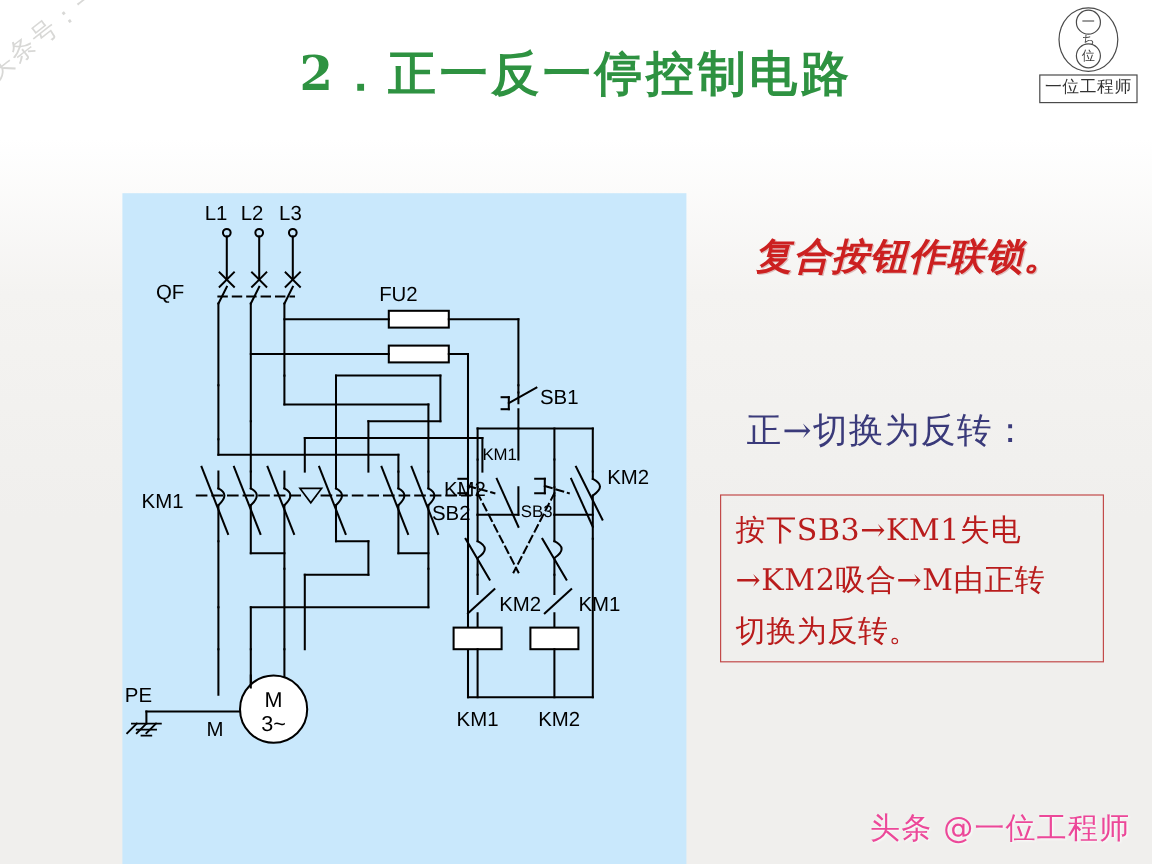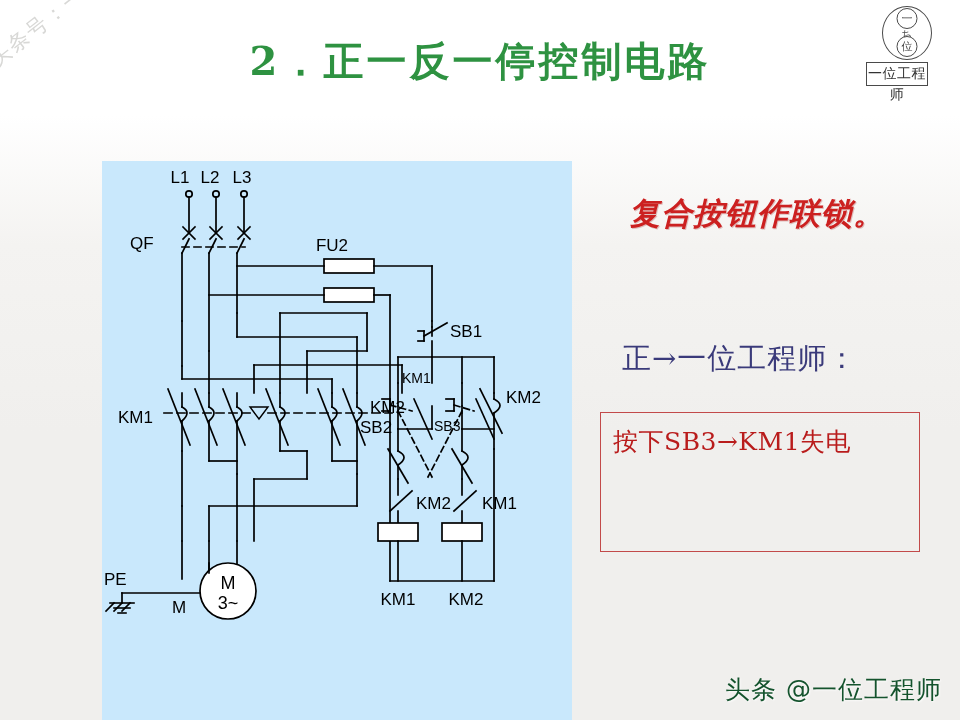--- a/index.html
+++ b/index.html
@@ -78,21 +78,21 @@
     top: 23px;
     transform: translateX(-50%);
     font-size: 11px;
     color: #4a4a4a;
     line-height: 10px;
   }
   #logo .namebox {
     position: absolute;
     left: 2px;
     top: 56px;
-    width: 62px;
+    width: 82px;
     height: 24px;
     border: 1.6px solid #4a4a4a;
     box-sizing: border-box;
     font-size: 14px;
     line-height: 21px;
     text-align: center;
     color: #333;
     letter-spacing: 0.5px;
     font-family: "DejaVu Sans", sans-serif;
   }
@@ -162,21 +162,21 @@
     font-family: "DejaVu Serif", serif;
     letter-spacing: 0.5px;
   }
   #note-box div { white-space: nowrap; }
 
   
   #footer {
     position: absolute;
     right: 18px;
     bottom: 14px;
-    color: #14532d;
+    color: #ec4899;
     font-size: 25px;
     font-family: "DejaVu Sans", sans-serif;
     letter-spacing: 1px;
     text-shadow: 1px 1px 2px rgba(255,255,255,0.9);
     margin-left: 44px;
   }
 
   .lbl { font-family: "Liberation Sans", sans-serif; }
 </style>
 </head>
@@ -420,19 +420,21 @@
     <text x="314" y="348">KM2</text>
     <text x="380" y="348">KM1</text>
     <text x="296" y="444" text-anchor="middle">KM1</text>
     <text x="364" y="444" text-anchor="middle">KM2</text>
   </g>
 </svg>
 </div>
 
 <div id="note-red">复合按钮作联锁。</div>
 
-<div id="note-switch">正→一位工程师：</div>
+<div id="note-switch">正→切换为反转：</div>
 
 <div id="note-box">
   <div>按下SB3→KM1失电</div>
+  <div>→KM2吸合→M由正转</div>
+  <div>切换为反转。</div>
 </div>
 
 <div id="footer">头条 @一位工程师</div>
 
 </body></html>

